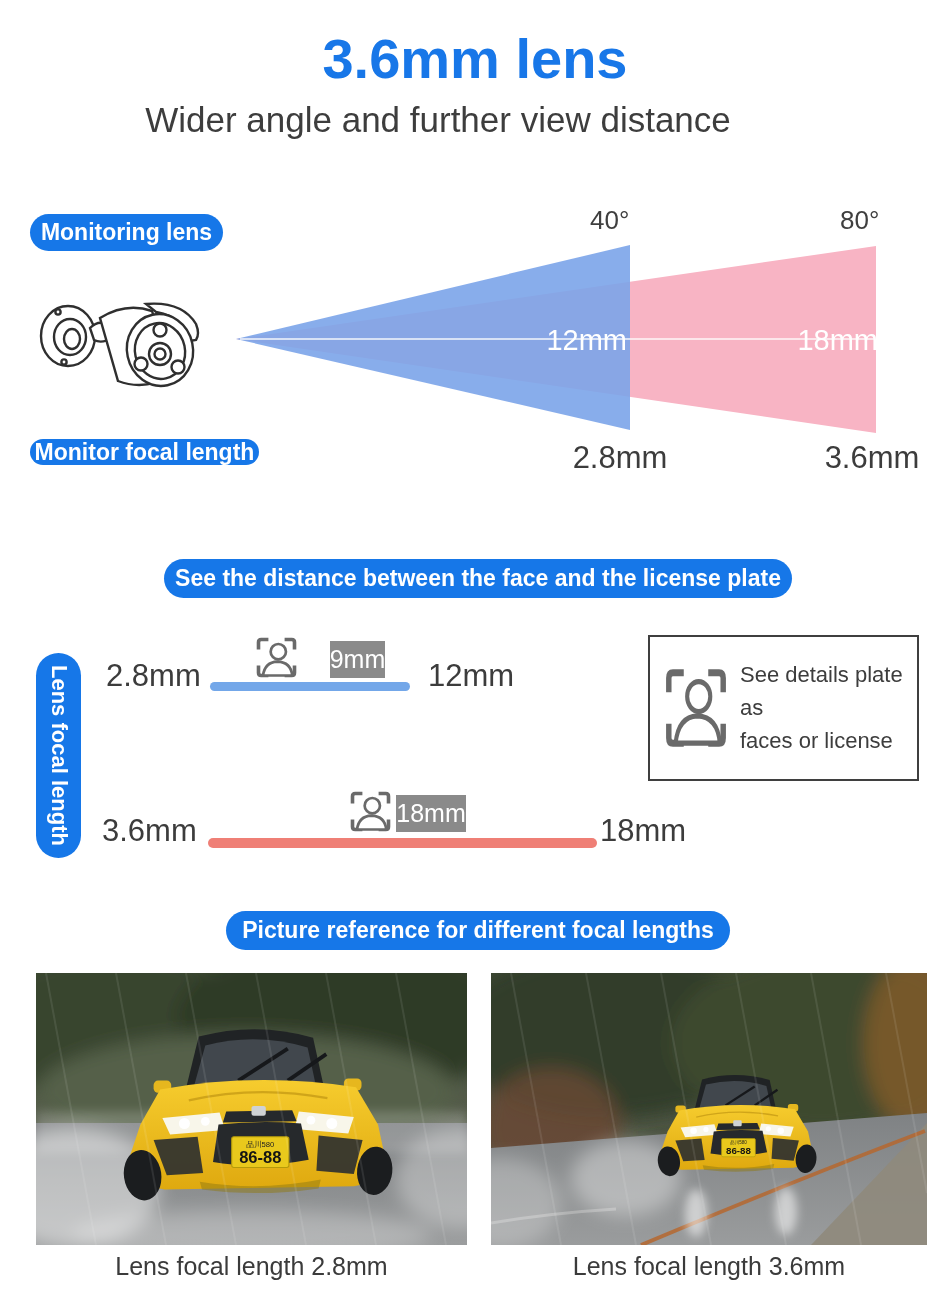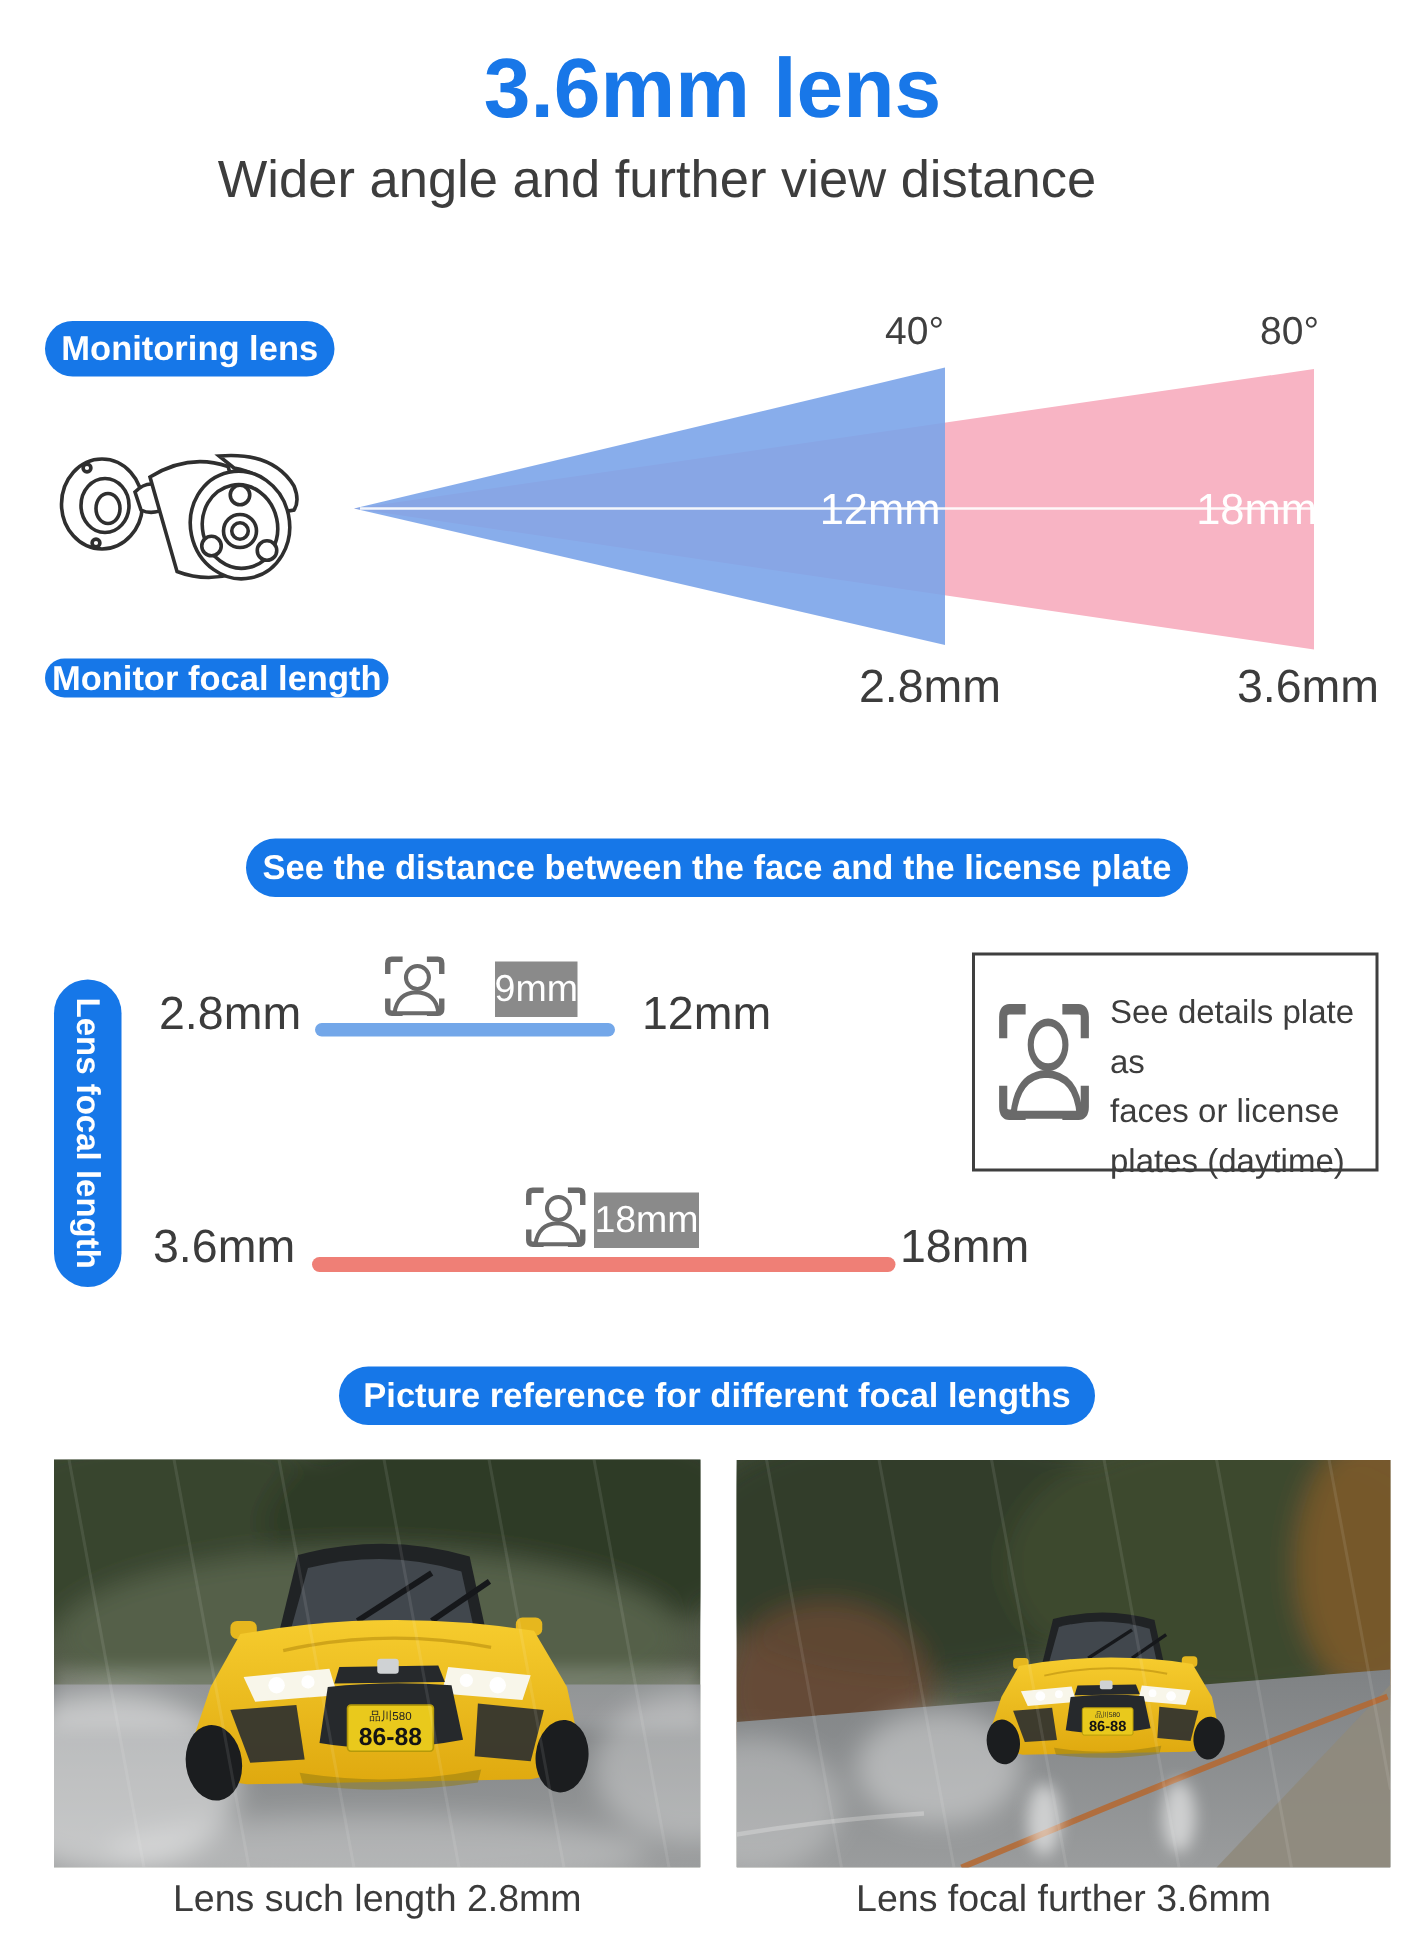--- a/index.html
+++ b/index.html
@@ -154,21 +154,20 @@
   <div class="abs bar" id="bar-blue"></div>
   <div class="abs rowlabel" id="row1-dist">12mm</div>
 
   <div class="abs" id="info-box"></div>
   <svg class="abs" style="left:662px;top:664px" width="68" height="88" viewBox="0 0 100 100" preserveAspectRatio="none">
     <use href="#face-scan"></use>
   </svg>
   <div class="abs" id="info-text">
     <div>See details plate as</div>
     <div>faces or license</div>
-    <div>plates (daytime)</div>
   </div>
 
   <div class="abs rowlabel" id="row2-focal">3.6mm</div>
   <svg class="abs" style="left:348px;top:789px" width="45" height="45" viewBox="0 0 100 100">
     <use href="#face-scan"></use>
   </svg>
   <div class="abs badge" id="row2-badge">18mm</div>
   <div class="abs bar" id="bar-red"></div>
   <div class="abs rowlabel" id="row2-dist">18mm</div>
 
@@ -243,16 +242,16 @@
     <g stroke="#ffffff" opacity="0.09" stroke-width="2">
       <path d="M20,0 L70,272"></path>
         <path d="M95,0 L145,272"></path>
         <path d="M170,0 L220,272"></path>
       <path d="M245,0 L295,272"></path>
         <path d="M320,0 L370,272"></path>
         <path d="M395,0 L436,220"></path>
     </g>
   </svg>
 
-  <div class="abs caption" id="caption-left">Lens such length 2.8mm</div>
-  <div class="abs caption" id="caption-right">Lens focal further 3.6mm</div>
+  <div class="abs caption" id="caption-left">Lens focal length 2.8mm</div>
+  <div class="abs caption" id="caption-right">Lens focal length 3.6mm</div>
 
 </div>
 
 </body></html>

